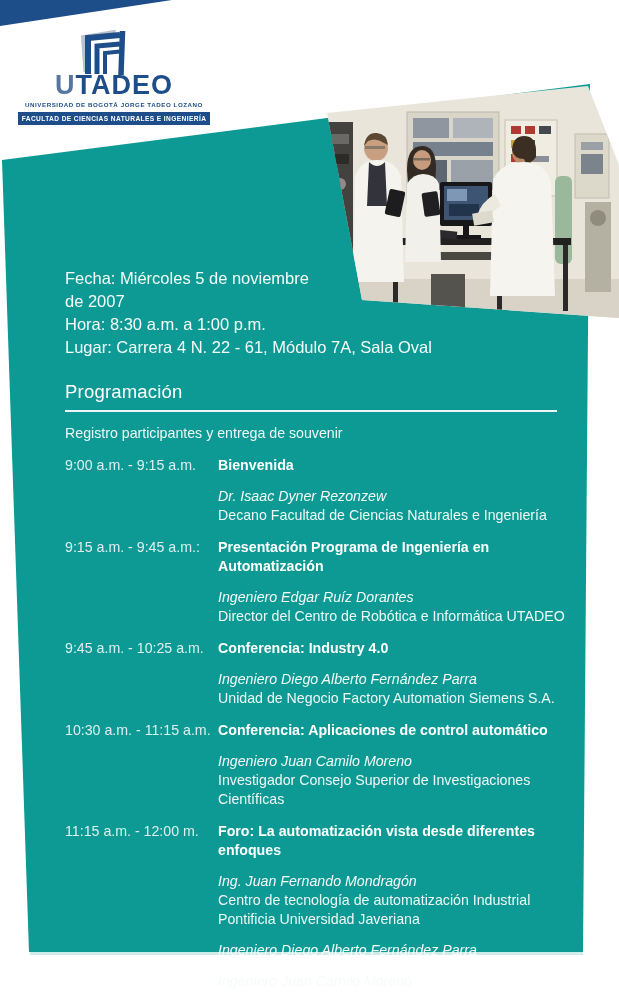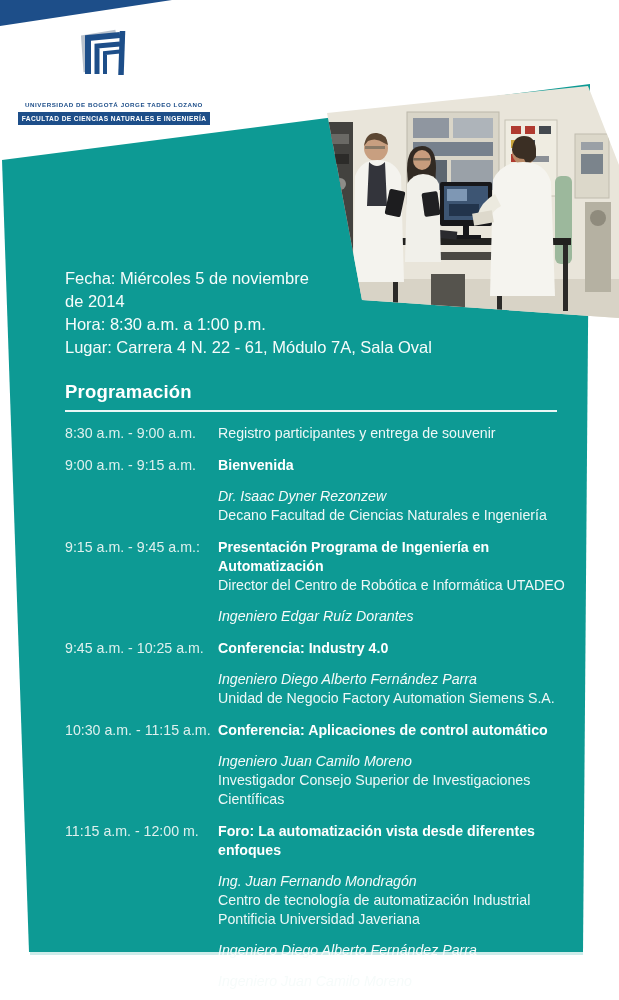--- a/index.html
+++ b/index.html
@@ -52,21 +52,21 @@
     position:absolute;left:65px;top:184px;width:290px;
     color:#f6fcfb;font-size:16.5px;line-height:23px;
   }
   .details{
     position:absolute;left:65px;top:267px;width:420px;
     color:#f6fcfb;font-size:16.5px;line-height:23px;
   }
   
   .prog-title{
     position:absolute;left:65px;top:381px;
-    color:#ffffff;font-size:18.5px;font-weight:bold;letter-spacing:.2px;
+    color:#ffffff;font-size:18.5px;font-weight:normal;letter-spacing:.2px;
   }
   .prog-rule{
     position:absolute;left:65px;top:410px;width:492px;height:2px;background:#eaf7f6;
   }
   .schedule{
     position:absolute;left:65px;top:424px;width:505px;
     color:#ffffff;font-size:14.2px;line-height:19px;
   }
   .sched-row{display:flex;margin-bottom:13px;}
   .sched-time{width:153px;flex:0 0 153px;color:#def0ee;}
@@ -92,20 +92,21 @@
           <path d="M16 46 L16 12 L48 9" stroke-width="6"></path>
         </g>
         <g stroke="#1d4e89" fill="none">
           <path d="M16 48 L16 12 L48 9" stroke-width="6"></path>
           <path d="M25 48 L25 20 L48 18" stroke-width="5"></path>
           <path d="M33 48 L33 27 L48 25.5" stroke-width="4"></path>
         </g>
         <rect x="47" y="5" width="5.5" height="44" fill="#1d4e89" transform="rotate(2 50 27)"></rect>
       </svg>
     </div>
+    <div class="logo-word"><span class="u">U</span><span>TADEO</span></div>
     <div class="logo-tagline">UNIVERSIDAD DE BOGOTÁ JORGE TADEO LOZANO</div>
     <div class="logo-facultybar">FACULTAD DE CIENCIAS NATURALES E INGENIERÍA</div>
   </div>
 
   <div class="photo">
     <svg width="292" height="238" viewBox="0 0 292 238">
 
       <rect x="0" y="0" width="292" height="238" fill="#e9e5da"></rect>
       <rect x="0" y="195" width="292" height="43" fill="#d8d3c6"></rect>
 
@@ -173,48 +174,47 @@
       <path d="M185 66 q1 -14 12 -14 q11 0 12 13 l0 8 q-4 6 -10 6 l-2 -4 q-10 0 -12 -9 z" fill="#3b2f24"></path>
       <path d="M163 212 L166 96 q8 -18 30 -18 q22 0 28 20 l4 114 z" fill="#f5f4ef"></path>
       <path d="M168 110 q-14 8 -18 22 l10 6 q6 -12 14 -16 z" fill="#eceadf"></path>
       <rect x="146" y="128" width="20" height="12" fill="#ddd9cc" transform="rotate(-10 156 134)"></rect>
     </svg>
   </div>
 
 
   <div class="details">
     <div>Fecha: Miércoles 5 de noviembre</div>
-    <div>de 2014</div>
+    <div>de 2007</div>
     <div>Hora: 8:30 a.m. a 1:00 p.m.</div>
     <div>Lugar: Carrera 4 N. 22 - 61, Módulo 7A, Sala Oval</div>
   </div>
 
   <div class="prog-title">Programación</div>
   <div class="prog-rule"></div>
   <div class="schedule">
       <div class="sched-row">
-        <div class="sched-time">8:30 a.m. - 9:00 a.m.</div>
         <div class="sched-desc">
           <div class="line regular">Registro participantes y entrega de souvenir</div>
         </div>
       </div>
       <div class="sched-row">
         <div class="sched-time">9:00 a.m. - 9:15 a.m.</div>
         <div class="sched-desc">
           <div class="line bold">Bienvenida</div>
           <div class="line italic">Dr. Isaac Dyner Rezonzew</div>
           <div class="line regular">Decano Facultad de Ciencias Naturales e Ingeniería</div>
         </div>
       </div>
       <div class="sched-row">
         <div class="sched-time">9:15 a.m. - 9:45 a.m.:</div>
         <div class="sched-desc">
           <div class="line bold">Presentación Programa de Ingeniería en Automatización</div>
+          <div class="line italic">Ingeniero Edgar Ruíz Dorantes</div>
           <div class="line regular">Director del Centro de Robótica e Informática UTADEO</div>
-          <div class="line italic">Ingeniero Edgar Ruíz Dorantes</div>
         </div>
       </div>
       <div class="sched-row">
         <div class="sched-time">9:45 a.m. - 10:25 a.m.</div>
         <div class="sched-desc">
           <div class="line bold">Conferencia: Industry 4.0</div>
           <div class="line italic">Ingeniero Diego Alberto Fernández Parra</div>
           <div class="line regular">Unidad de Negocio Factory Automation Siemens S.A.</div>
         </div>
       </div>

